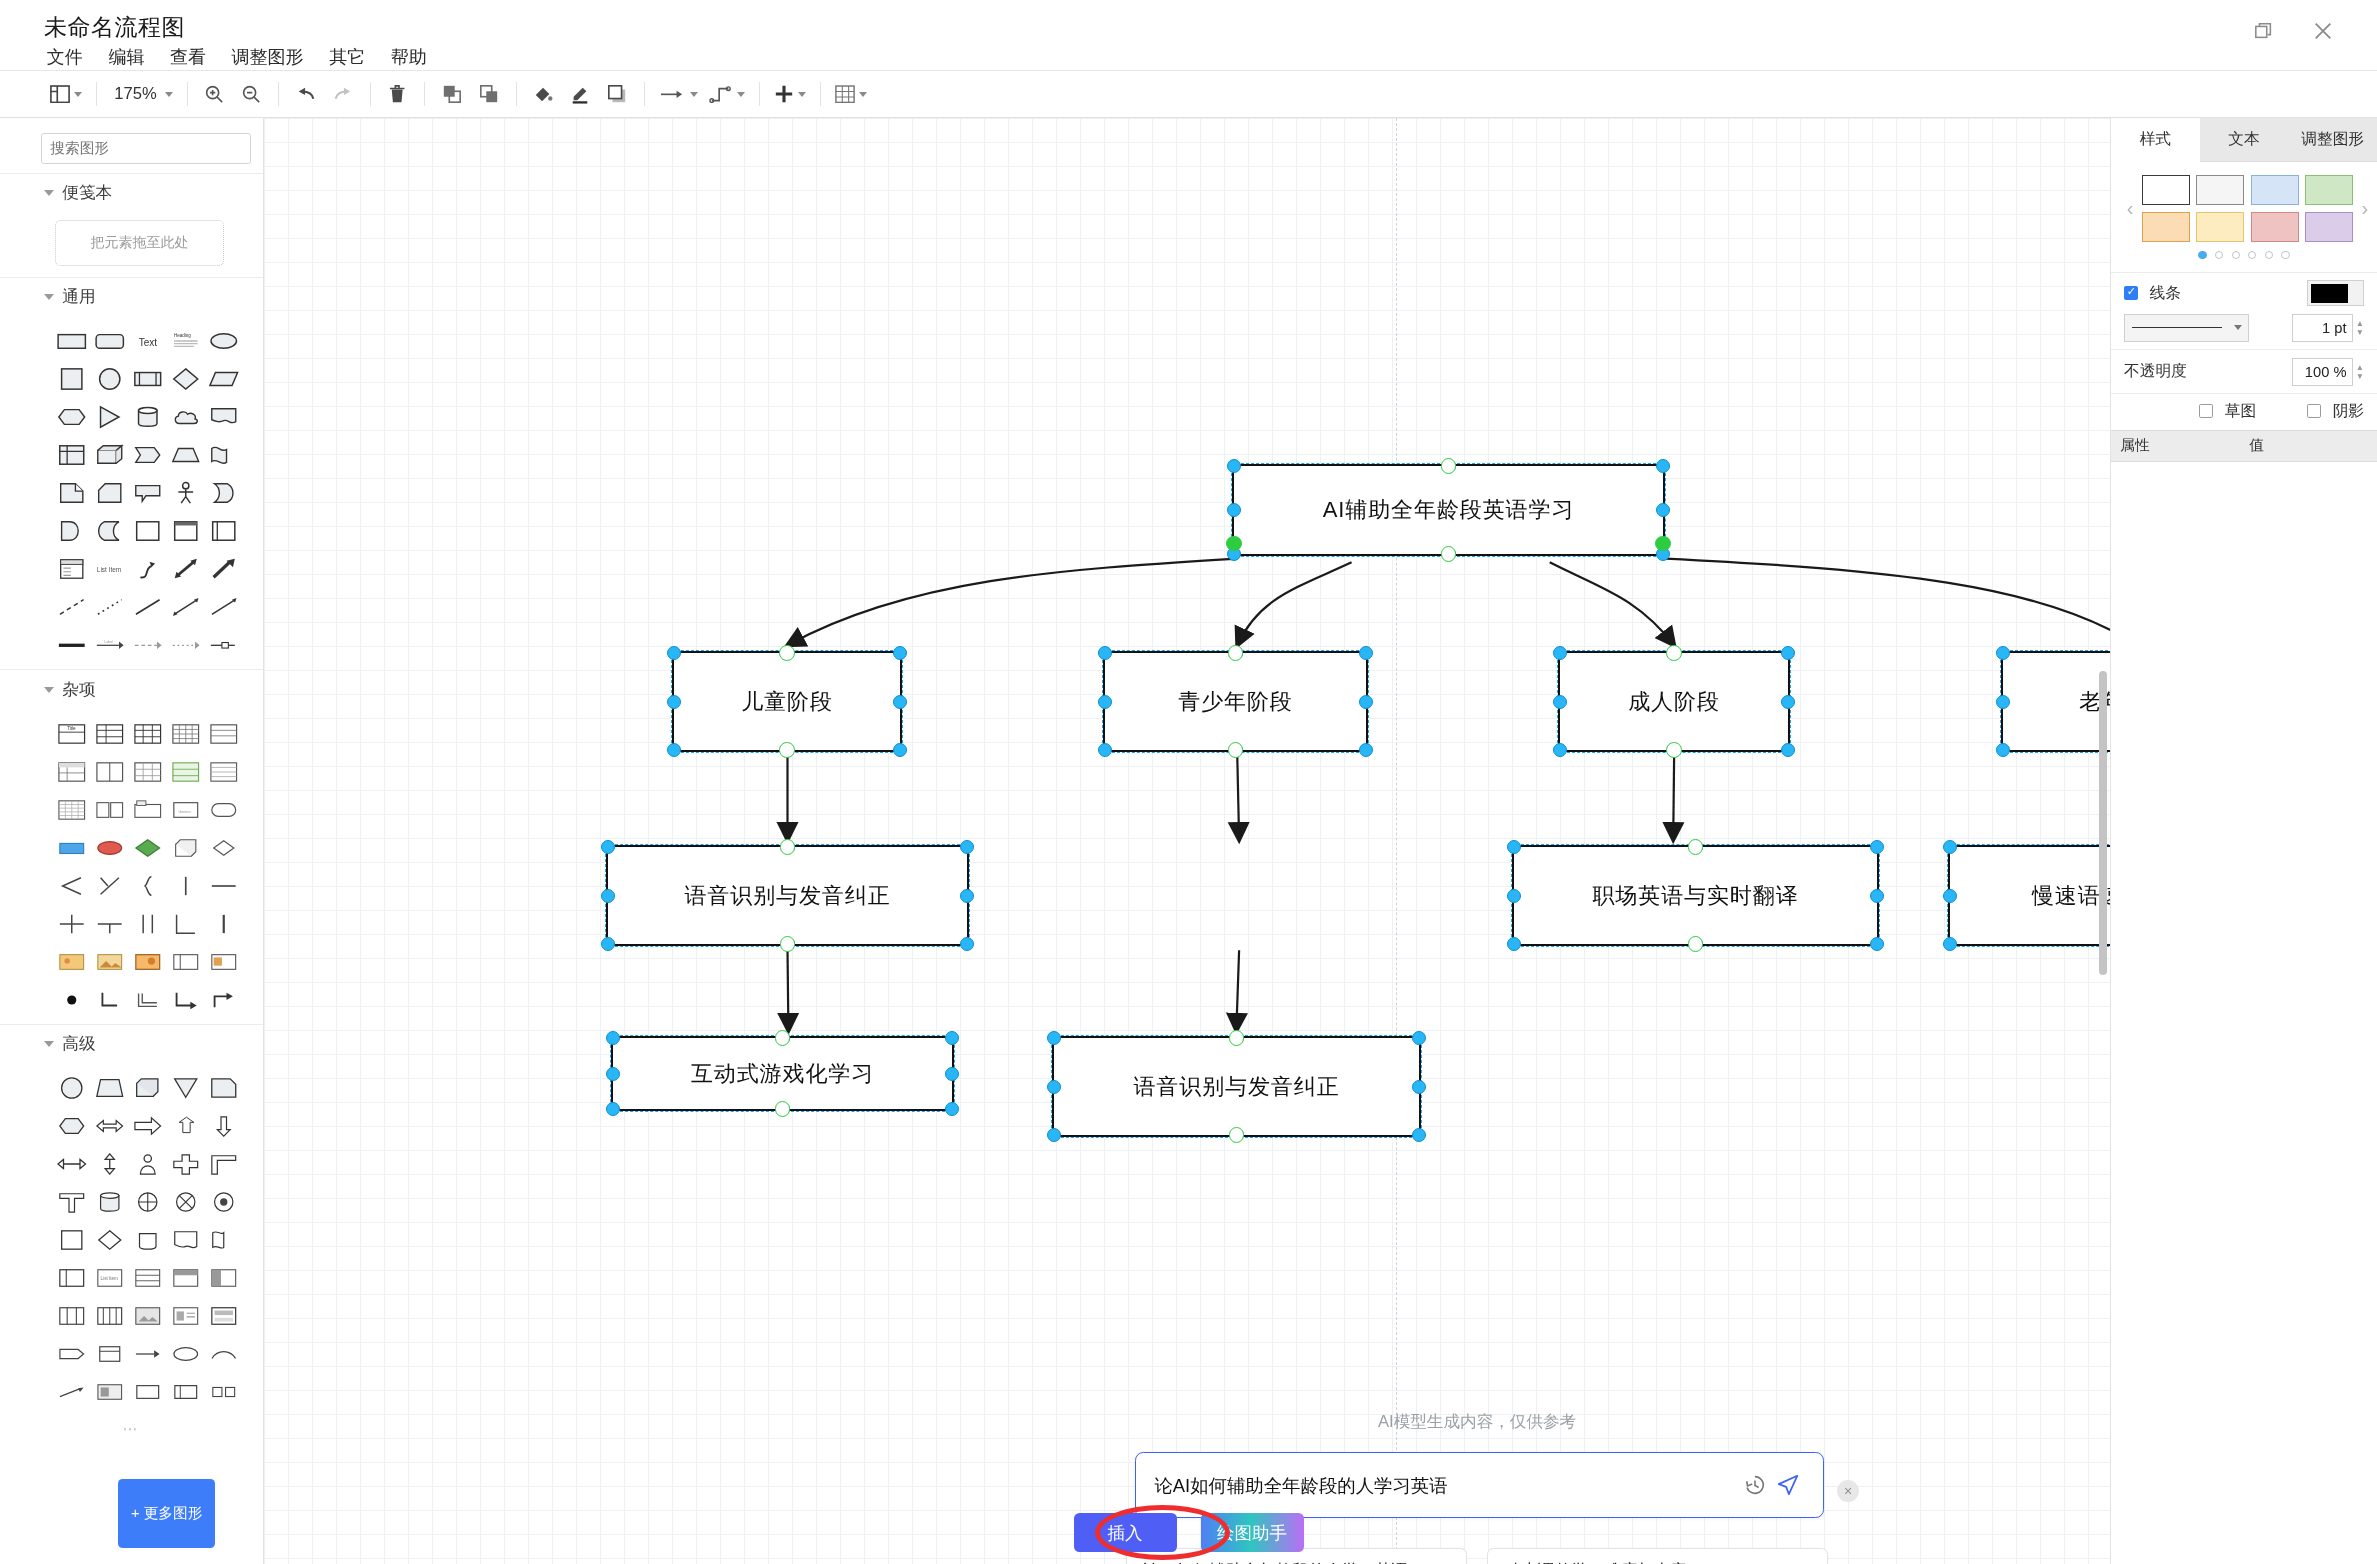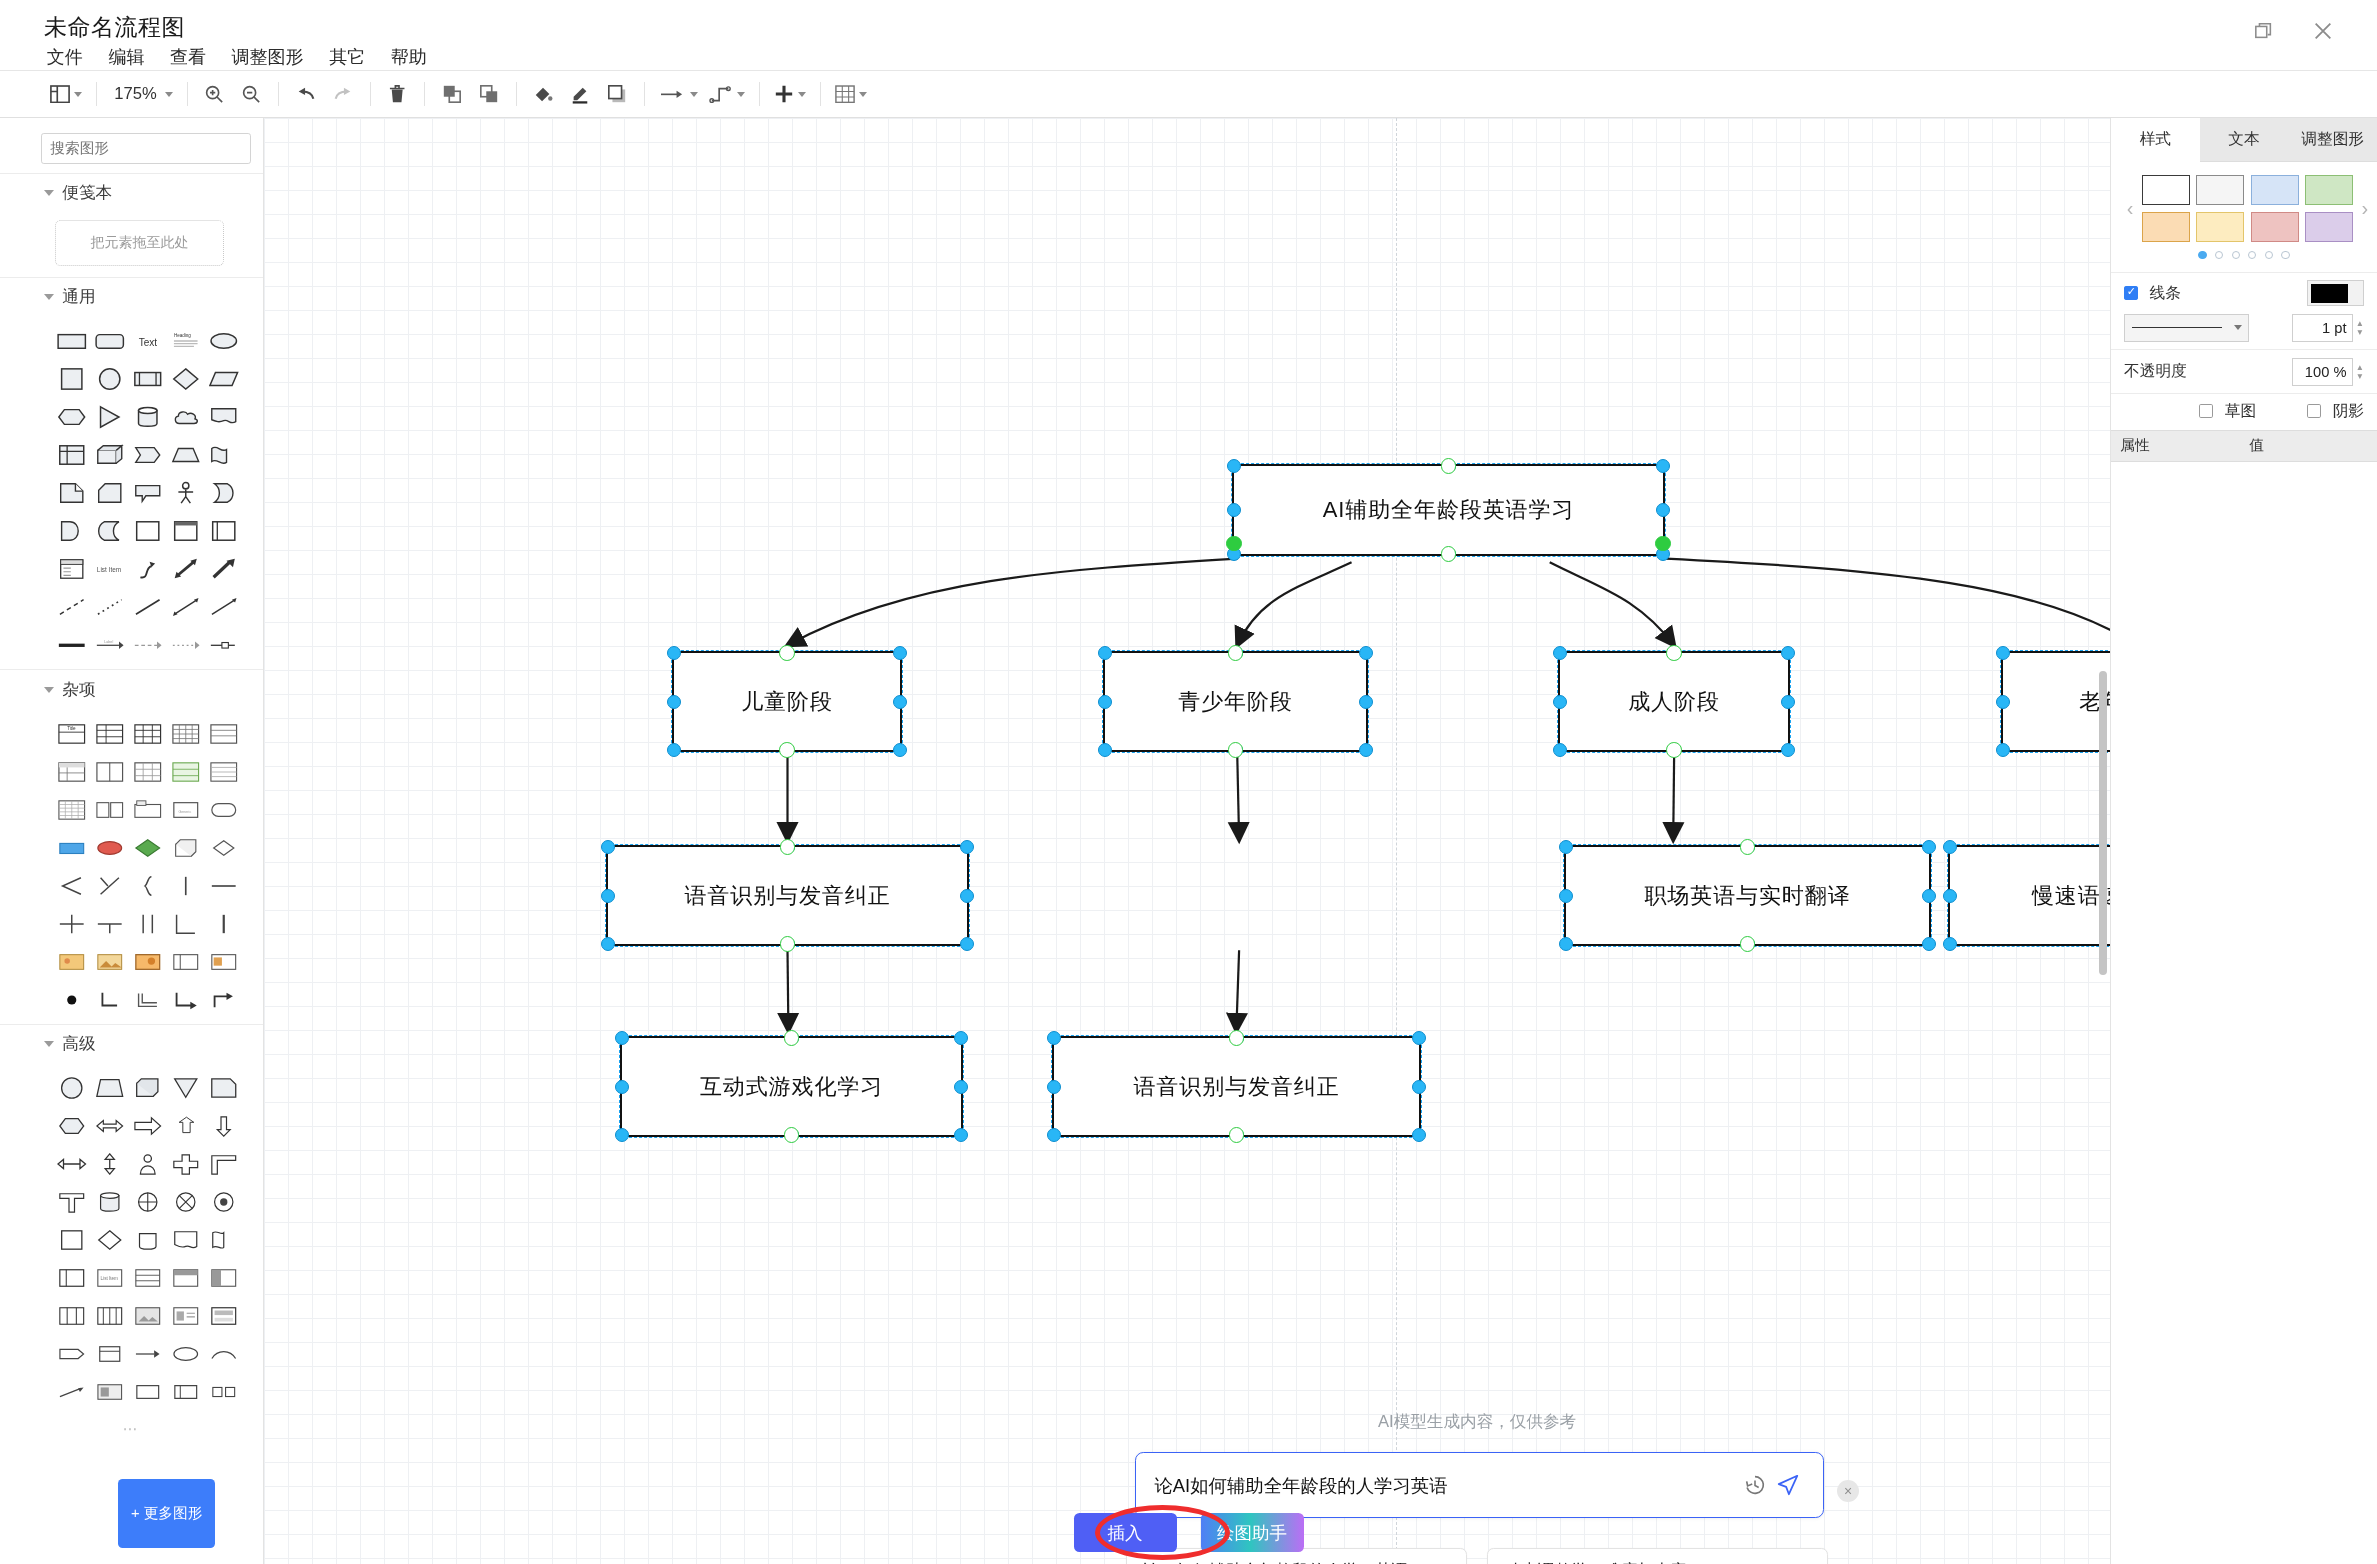--- a/index.html
+++ b/index.html
@@ -1157,40 +1157,40 @@
             <i class="hdl" style="left: calc(50% - 7px); top: calc(0% - 7px);"></i>
             <i class="hdl" style="left: calc(100% - 7px); top: calc(0% - 7px);"></i>
             <i class="hdl" style="left: calc(0% - 7px); top: calc(50% - 7px);"></i>
             <i class="hdl" style="left: calc(100% - 7px); top: calc(50% - 7px);"></i>
             <i class="hdl" style="left: calc(0% - 7px); top: calc(100% - 7px);"></i>
             <i class="hdl" style="left: calc(50% - 7px); top: calc(100% - 7px);"></i>
             <i class="hdl" style="left: calc(100% - 7px); top: calc(100% - 7px);"></i>
             <i class="cpt" style="left: calc(50% - 7.8px); top: calc(0% - 7.8px);"></i>
             <i class="cpt" style="left: calc(50% - 7.8px); top: calc(100% - 7.8px);"></i>
           </div>
-          <div class="node sel" style="left: 1300px; top: 727px; width: 367px; height: 101px;">
+          <div class="node sel" style="left: 1248px; top: 727px; width: 367px; height: 101px;">
             <span class="lbl">职场英语与实时翻译</span>
             <i class="hdl" style="left: calc(0% - 7px); top: calc(0% - 7px);"></i>
             <i class="hdl" style="left: calc(50% - 7px); top: calc(0% - 7px);"></i>
             <i class="hdl" style="left: calc(100% - 7px); top: calc(0% - 7px);"></i>
             <i class="hdl" style="left: calc(0% - 7px); top: calc(50% - 7px);"></i>
             <i class="hdl" style="left: calc(100% - 7px); top: calc(50% - 7px);"></i>
             <i class="hdl" style="left: calc(0% - 7px); top: calc(100% - 7px);"></i>
             <i class="hdl" style="left: calc(50% - 7px); top: calc(100% - 7px);"></i>
             <i class="hdl" style="left: calc(100% - 7px); top: calc(100% - 7px);"></i>
             <i class="cpt" style="left: calc(50% - 7.8px); top: calc(0% - 7.8px);"></i>
             <i class="cpt" style="left: calc(50% - 7.8px); top: calc(100% - 7.8px);"></i>
           </div>
           <div class="node sel" style="left: 1684px; top: 727px; width: 374px; height: 101px;">
             <span class="lbl">慢速语速与重复练习</span>
             <i class="hdl" style="left: calc(0% - 7px); top: calc(0% - 7px);"></i>
             <i class="hdl" style="left: calc(0% - 7px); top: calc(50% - 7px);"></i>
             <i class="hdl" style="left: calc(0% - 7px); top: calc(100% - 7px);"></i>
           </div>
-          <div class="node sel" style="left: 356px; top: 918px; width: 343px; height: 101px;">
+          <div class="node sel" style="left: 347px; top: 918px; width: 343px; height: 75px;">
             <span class="lbl">互动式游戏化学习</span>
             <i class="hdl" style="left: calc(0% - 7px); top: calc(0% - 7px);"></i>
             <i class="hdl" style="left: calc(50% - 7px); top: calc(0% - 7px);"></i>
             <i class="hdl" style="left: calc(100% - 7px); top: calc(0% - 7px);"></i>
             <i class="hdl" style="left: calc(0% - 7px); top: calc(50% - 7px);"></i>
             <i class="hdl" style="left: calc(100% - 7px); top: calc(50% - 7px);"></i>
             <i class="hdl" style="left: calc(0% - 7px); top: calc(100% - 7px);"></i>
             <i class="hdl" style="left: calc(50% - 7px); top: calc(100% - 7px);"></i>
             <i class="hdl" style="left: calc(100% - 7px); top: calc(100% - 7px);"></i>
             <i class="cpt" style="left: calc(50% - 7.8px); top: calc(0% - 7.8px);"></i>

